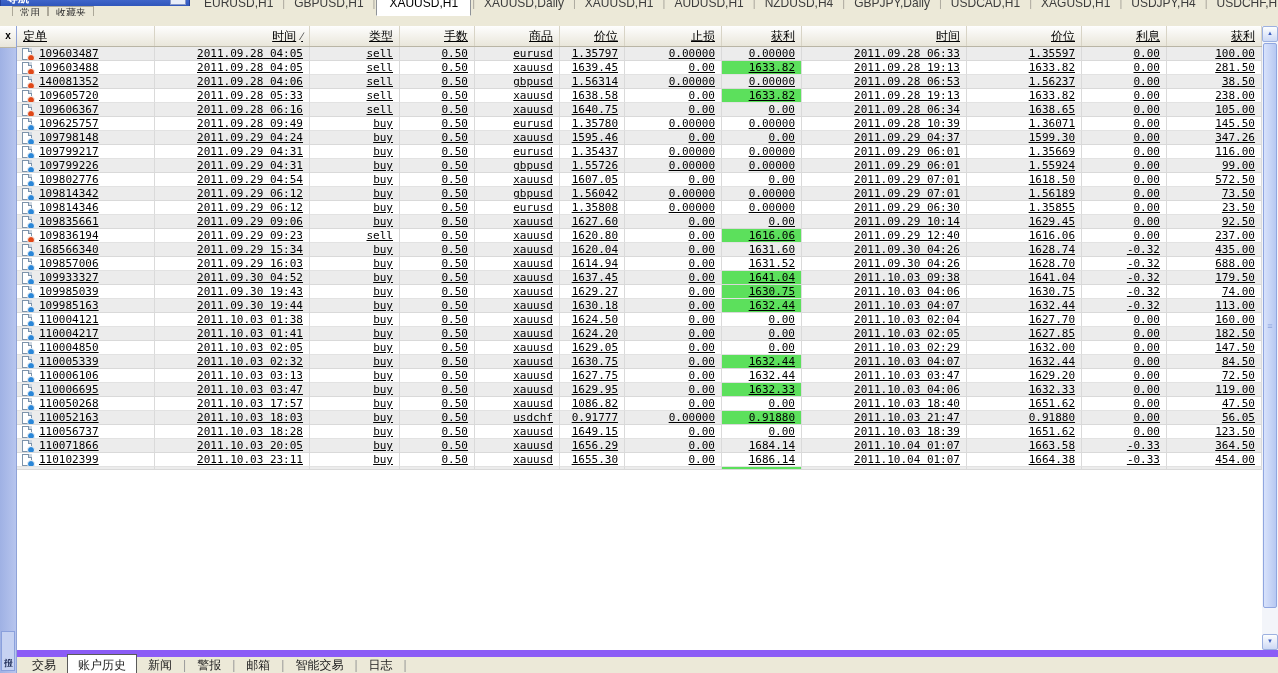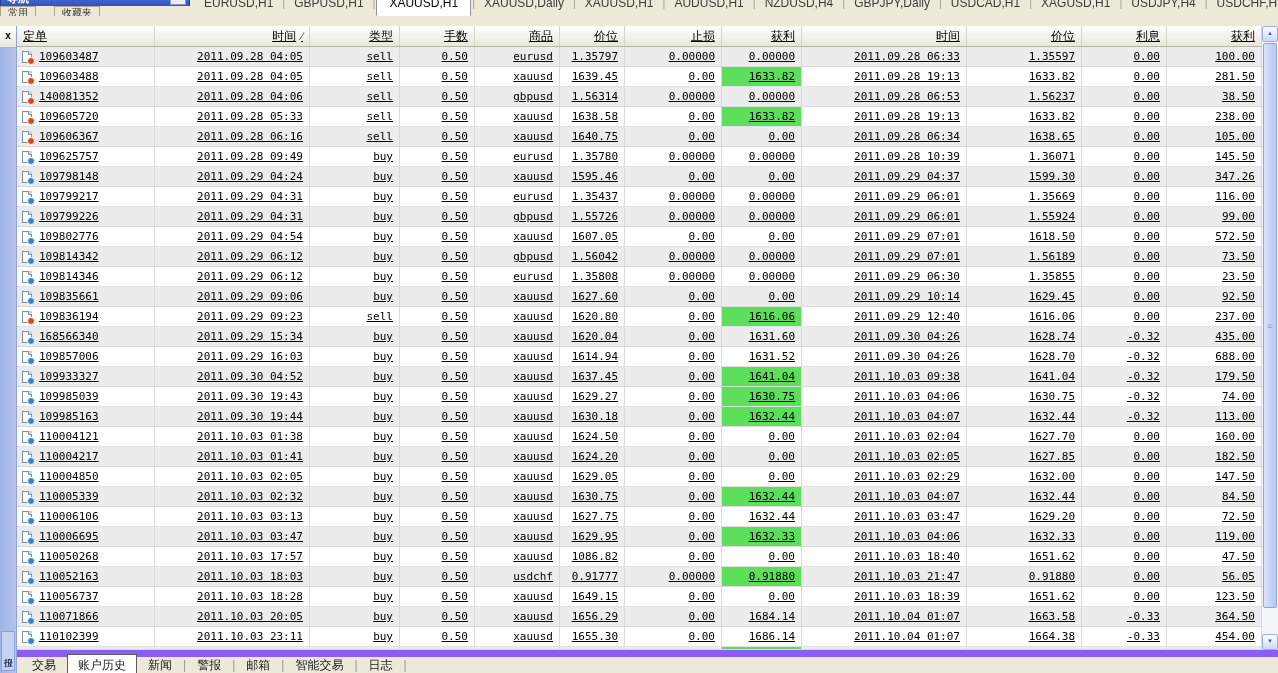--- a/index.html
+++ b/index.html
@@ -9,21 +9,21 @@
 
   
   .topbar{position:absolute;left:0;top:0;right:0;height:16px;background:#ece9d8;display:flex;align-items:flex-end;}
   .navwin{width:190px;flex:none;position:relative;}
   .nav-title{height:16px;display:flex;align-items:center;justify-content:space-between;
     padding:0 3px 0 6px;border:1px solid #24409a;border-bottom:none;
     background:linear-gradient(180deg,#7da2e8 0%,#466cd0 45%,#2f56bb 100%);}
   .nav-title .t{color:#fff;font-weight:bold;font-size:11px;line-height:11px;}
   .nav-close{width:14px;height:12px;background:#e8edf8;border:1px solid #8898c8;
     font-size:9px;line-height:10px;text-align:center;color:#111;cursor:default;}
-  .nav-tabs{height:10px;overflow:hidden;display:flex;gap:18px;padding:0 0 0 0;background:#ece9d8;}
+  .nav-tabs{height:10px;overflow:hidden;display:flex;gap:0;padding:0 0 0 12px;background:#ece9d8;}
   .nav-tab{border:1px solid #aca899;border-bottom:none;background:#ece9d8;
     padding:0 7px;height:14px;line-height:12px;font-size:10px;color:#333;white-space:nowrap;}
   .chart-tabs{flex:1;display:flex;align-items:center;height:26px;font-size:12px;color:#3c3c3c;
     overflow:hidden;padding-left:6px;white-space:nowrap;}
   .ctab{padding:3px 8px;}
   .ctab.active{background:#fff;border:1px solid #8f9398;border-bottom-color:#fff;
     padding:4px 12px 5px;color:#000;}
   .csep{color:#a8a49a;padding:0 1px;font-size:11px;}
 
   
@@ -39,21 +39,21 @@
     display:flex;align-items:center;justify-content:center;overflow:hidden;}
 
   
   .table-area{position:absolute;left:17px;top:26px;right:16px;bottom:23px;background:#fff;overflow:hidden;text-decoration:underline;}
   .thead{display:flex;height:21px;box-sizing:border-box;font-size:12px;color:#000;
     background:linear-gradient(180deg,#fefefe,#e9e6da);border-bottom:1px solid #b9b5a5;}
   .th{display:flex;align-items:center;justify-content:flex-end;padding:0 6px;box-sizing:border-box;
     border-right:1px solid #d8d4c6;flex:none;white-space:nowrap;overflow:hidden;}
   .th.first{justify-content:flex-start;}
   .sort{margin-left:5px;color:#444;font-size:11px;}
-  .row{display:flex;height:20px;box-sizing:border-box;background:#fff;
+  .row{display:flex;height:14px;box-sizing:border-box;background:#fff;
     font-family:"DejaVu Sans Mono","Liberation Mono",monospace;font-size:11px;color:#000;}
   .row.odd{background:#ececec;}
   .row.sliver{height:3px;overflow:hidden;}
   .cell{display:flex;align-items:center;justify-content:flex-end;padding:0 6px;box-sizing:border-box;
     border-right:1px solid #dadada;border-bottom:1px solid #e2e2e2;flex:none;
     white-space:nowrap;overflow:hidden;}
   .row.odd .cell{border-bottom-color:#d9d9d9;}
   .cell.c0{justify-content:flex-start;gap:7px;padding-left:5px;}
   .cell.hl{background:#5ce05c;}
   .c0{width:138px;}.c1{width:155px;}.c2{width:90px;}.c3{width:75px;}.c4{width:85px;}

